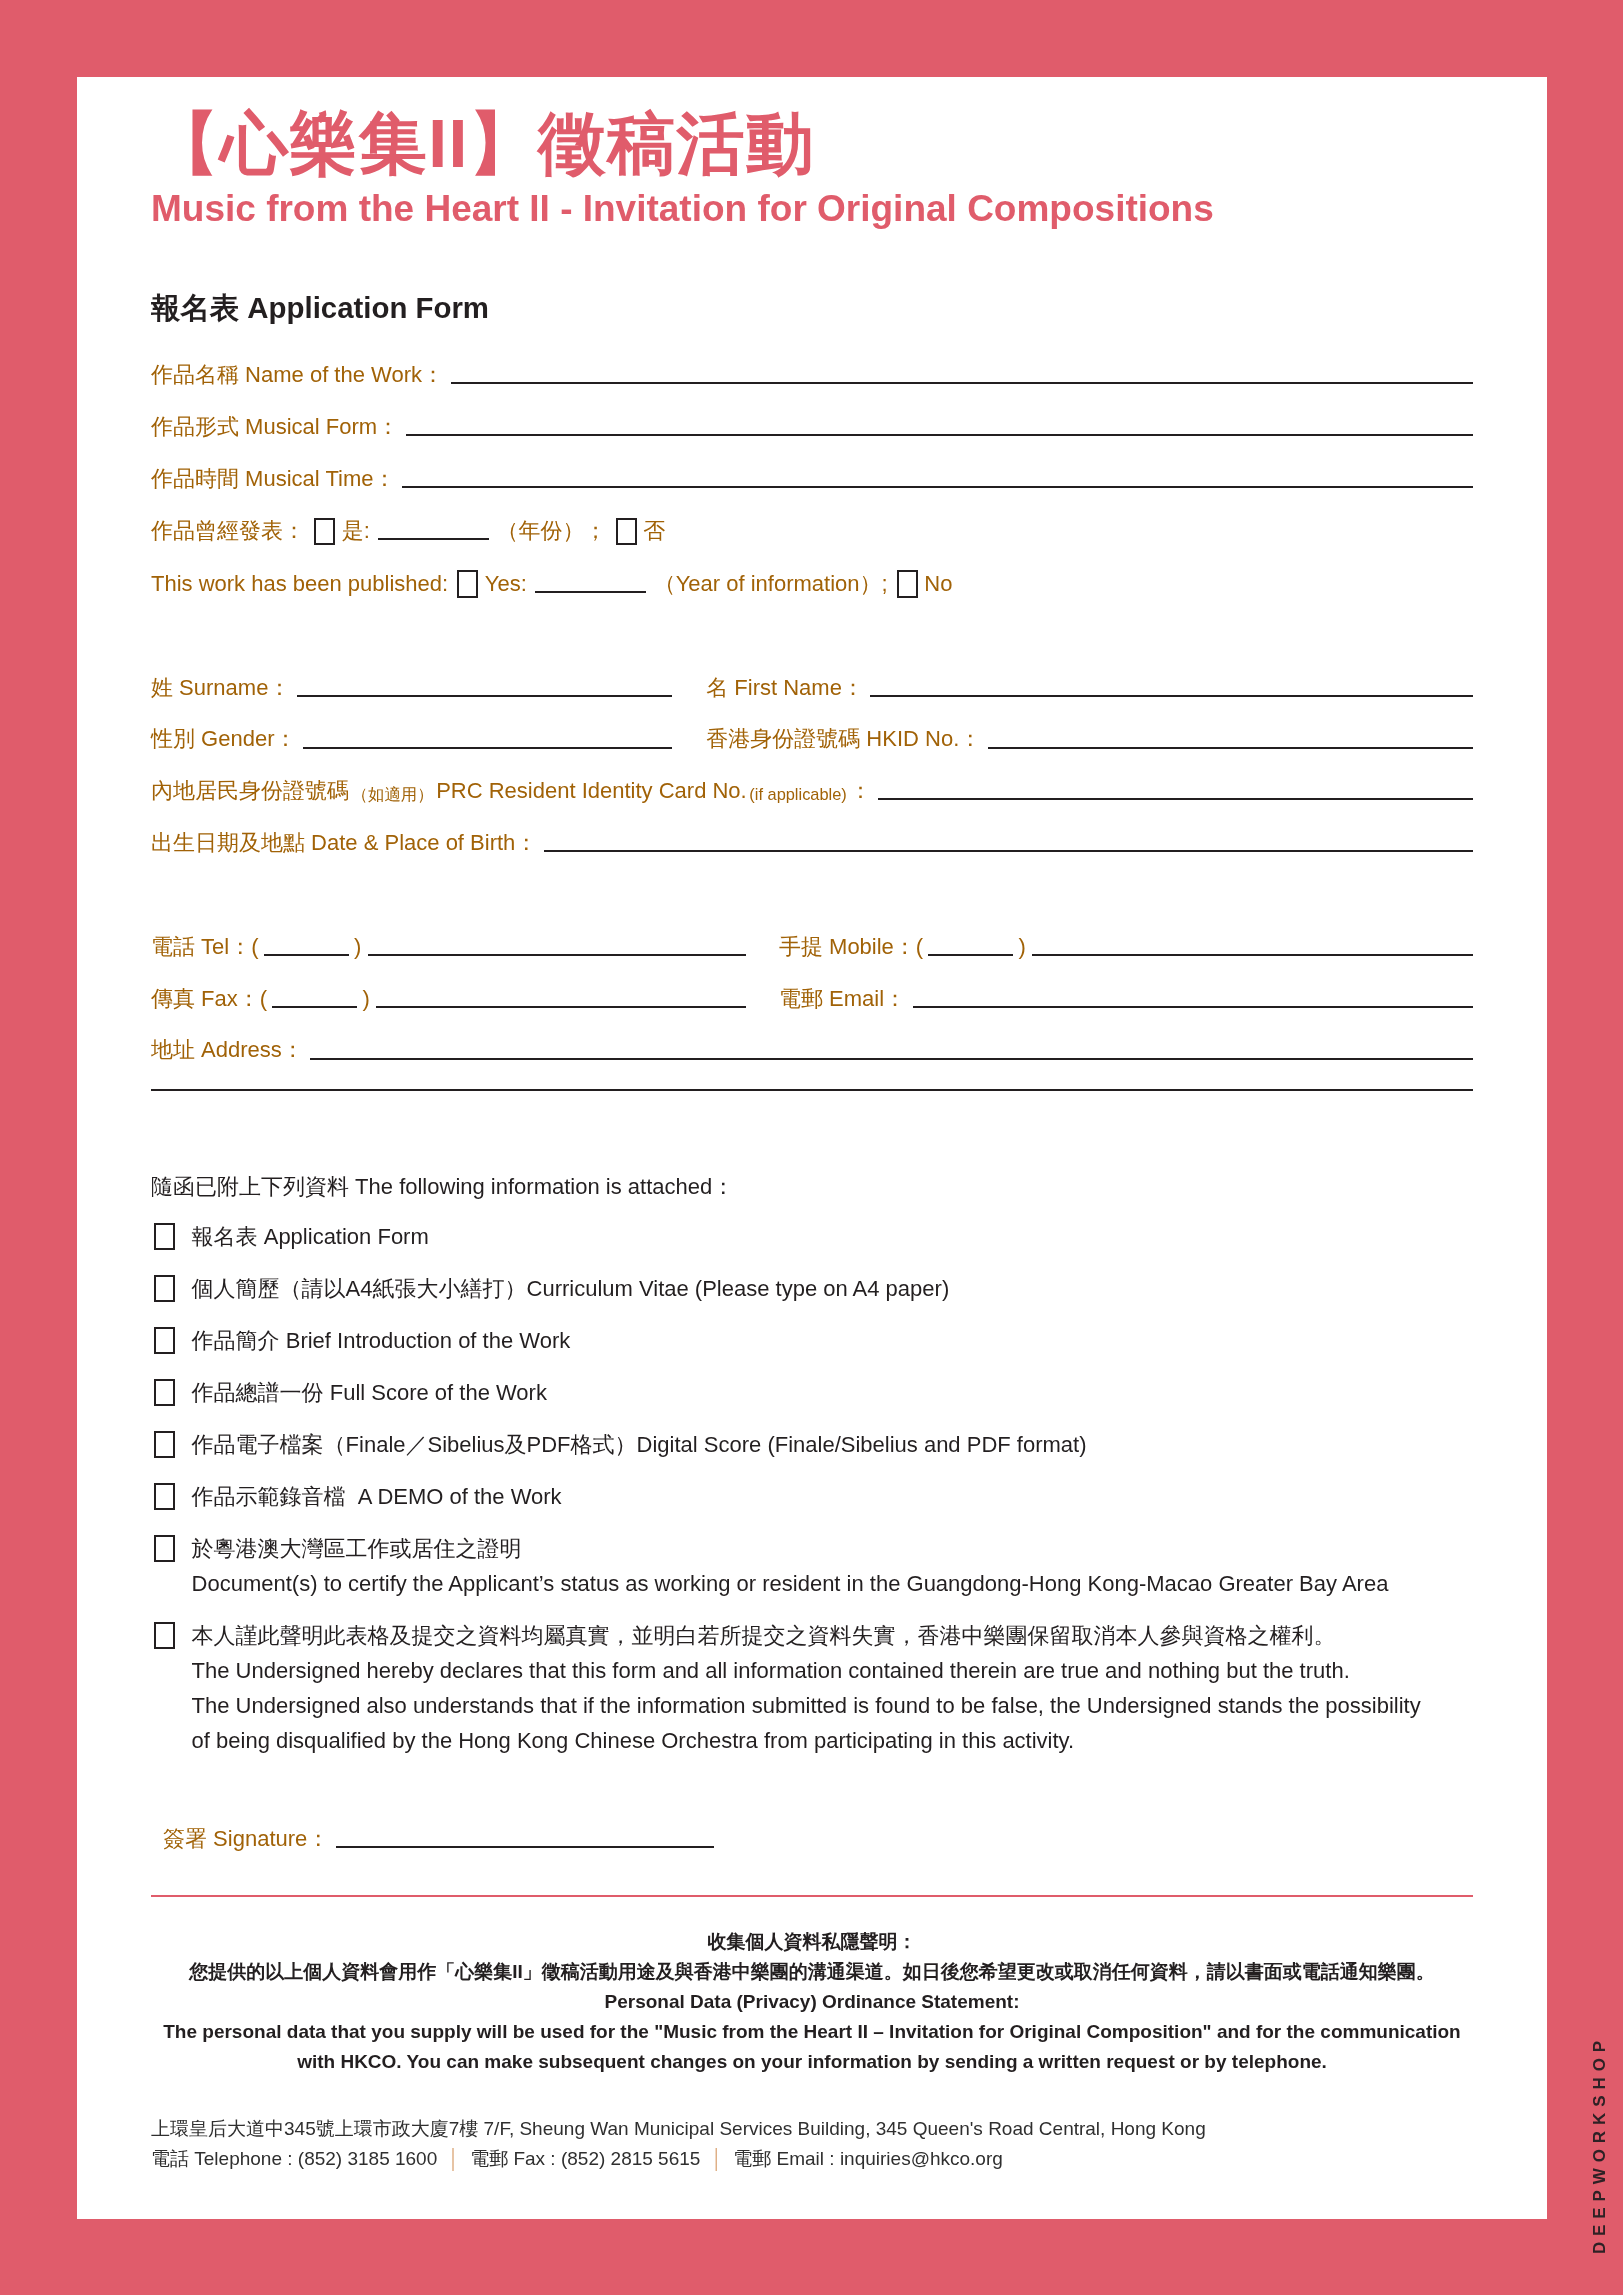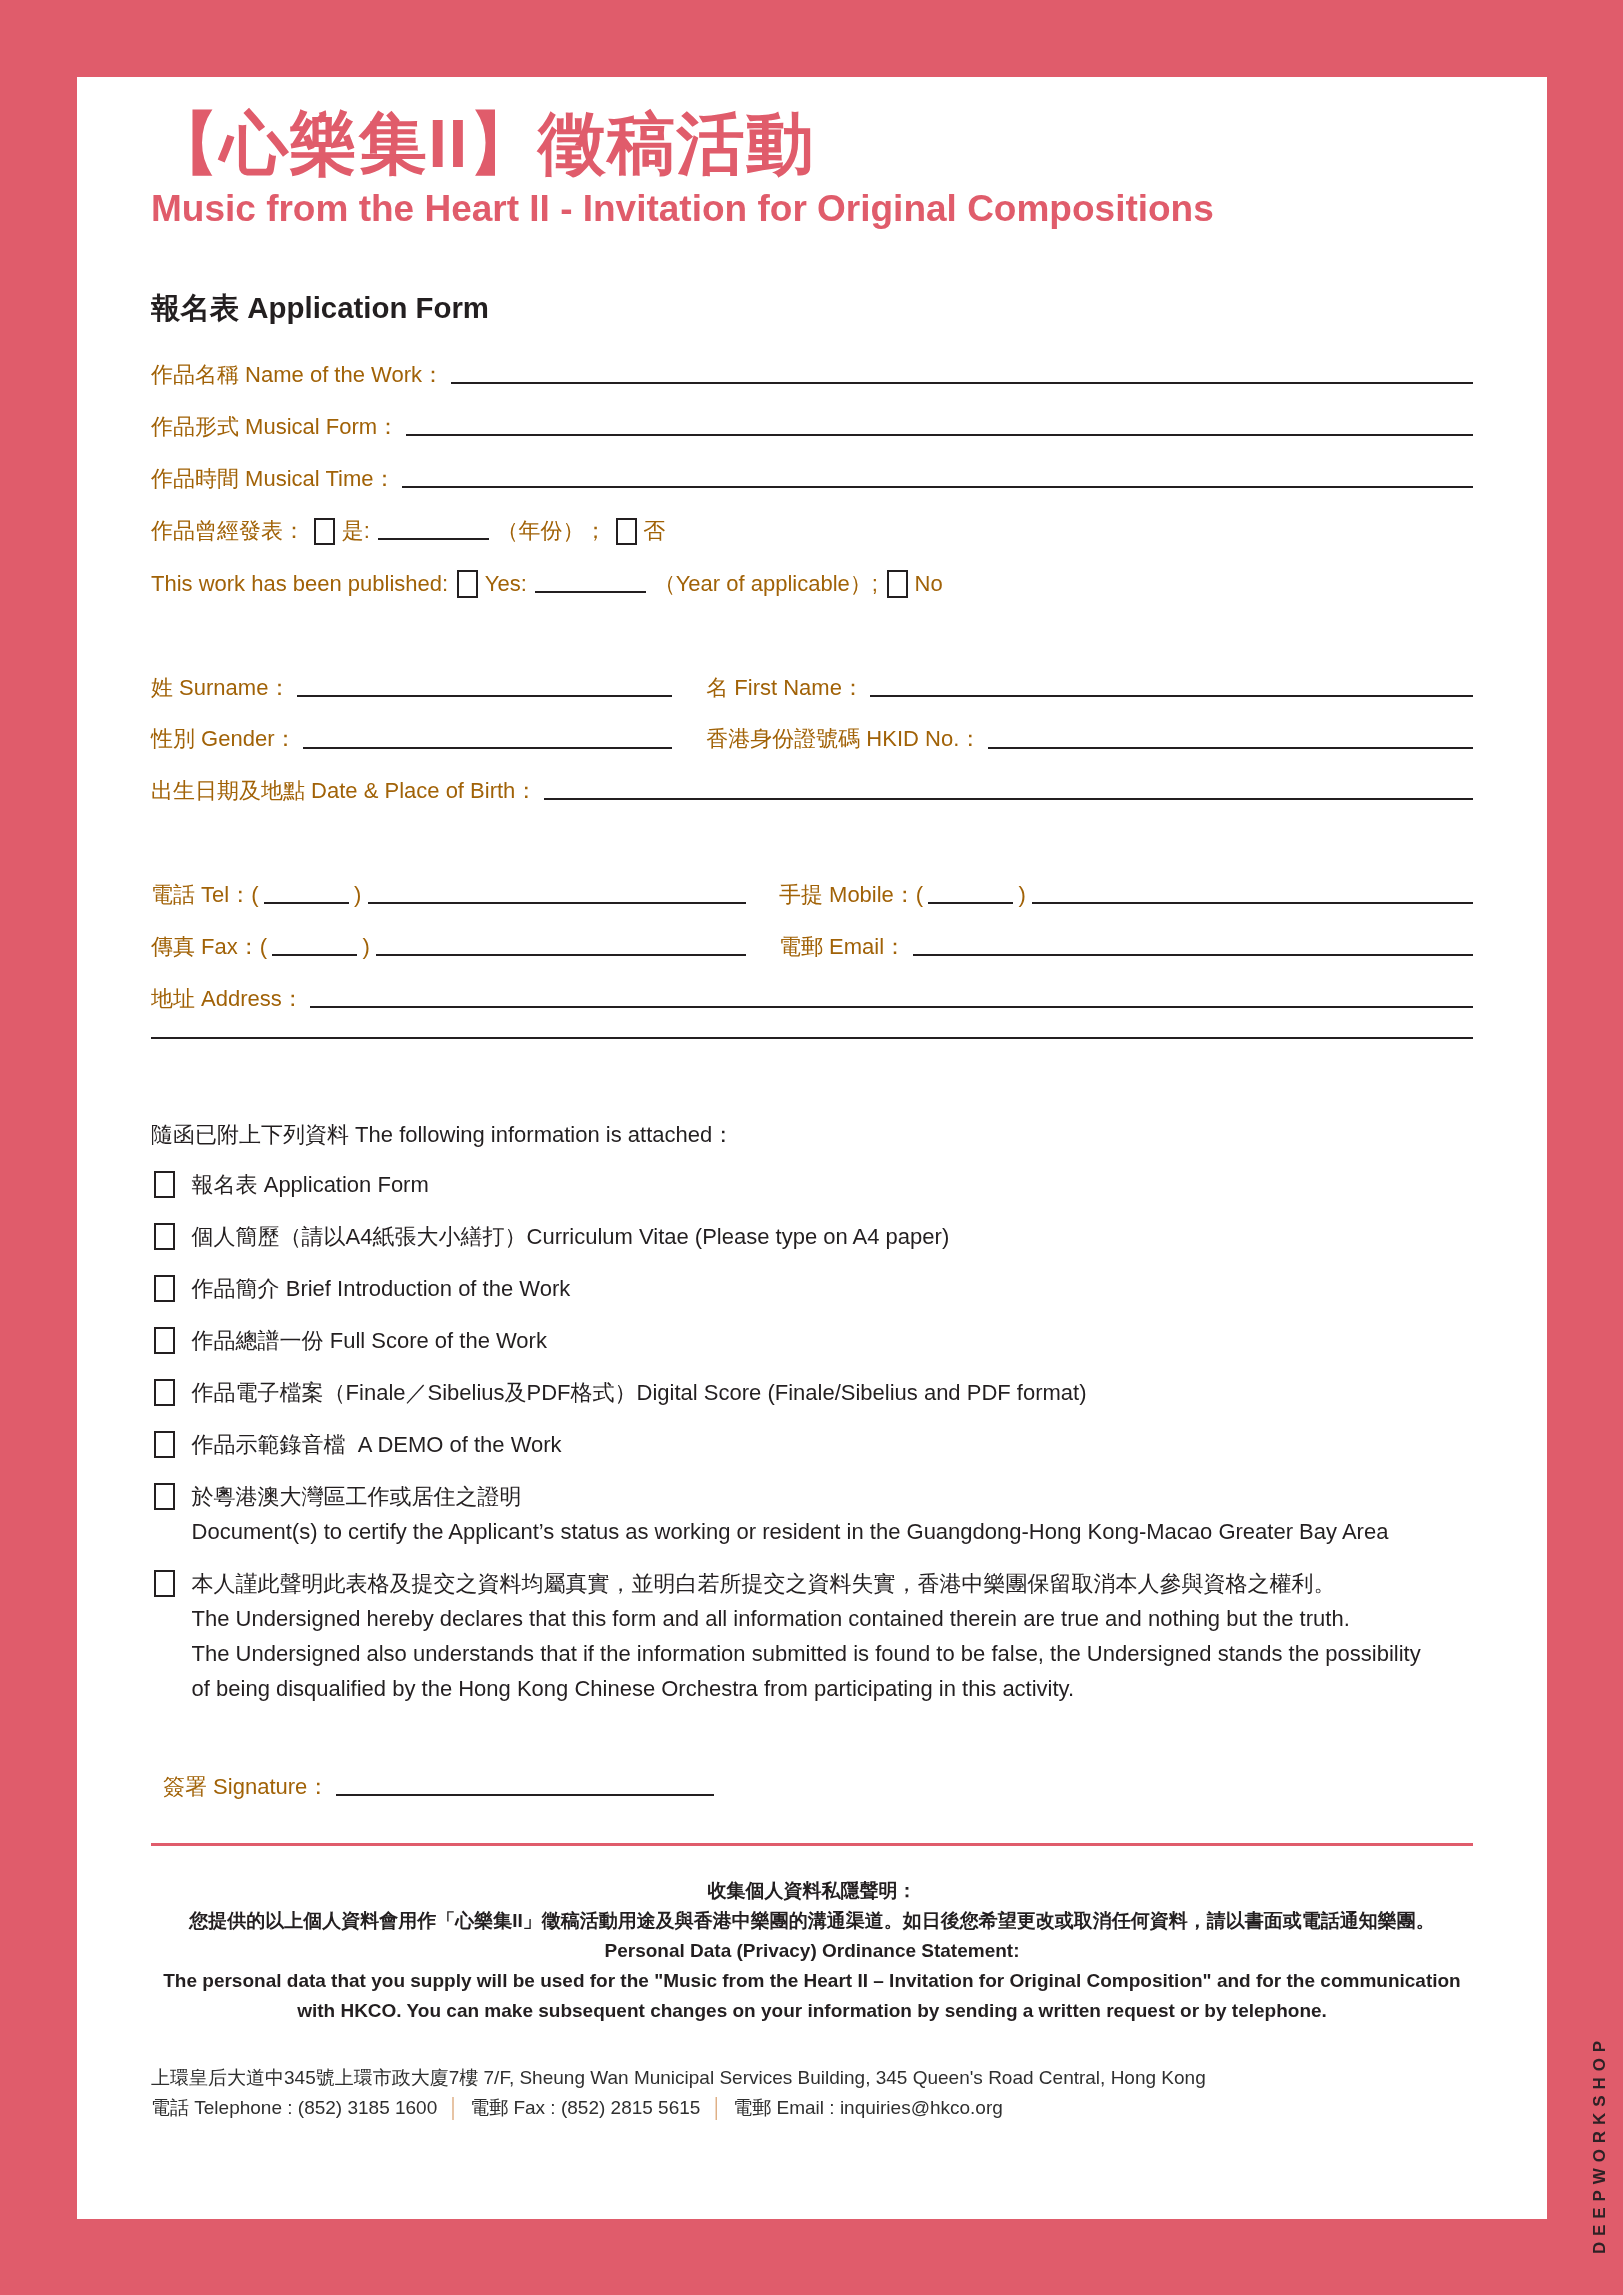--- a/index.html
+++ b/index.html
@@ -74,21 +74,21 @@
       <span class="lbl">（年份）；</span>
       <span class="checkbox"></span>
       <span class="lbl">否</span>
     </div>
 
     <div class="row">
       <span class="lbl">This work has been published:</span>
       <span class="checkbox"></span>
       <span class="lbl">Yes:</span>
       <span class="wline year-line"></span>
-      <span class="lbl">（Year of applicable）;</span>
+      <span class="lbl">（Year of information）;</span>
       <span class="checkbox"></span>
       <span class="lbl">No</span>
     </div>
 
     <div class="row cols gap-lg">
       <div class="col w42">
         <span class="lbl">姓 Surname：</span>
         <span class="wline"></span>
       </div>
       <div class="col">
@@ -101,20 +101,28 @@
       <div class="col w42">
         <span class="lbl">性別 Gender：</span>
         <span class="wline"></span>
       </div>
       <div class="col">
         <span class="lbl">香港身份證號碼 HKID No.：</span>
         <span class="wline"></span>
       </div>
     </div>
 
+    <div class="row">
+      <span class="lbl">內地居民身份證號碼</span>
+      <span class="lbl small">（如適用）</span>
+      <span class="lbl">PRC Resident Identity Card No.</span>
+      <span class="lbl small">(if applicable)</span>
+      <span class="lbl">：</span>
+      <span class="wline"></span>
+    </div>
 
     <div class="row">
       <span class="lbl">出生日期及地點 Date &amp; Place of Birth：</span>
       <span class="wline"></span>
     </div>
 
     <div class="row cols gap-lg">
       <div class="col w47">
         <span class="lbl">電話 Tel：(</span>
         <span class="wline paren-line"></span>

